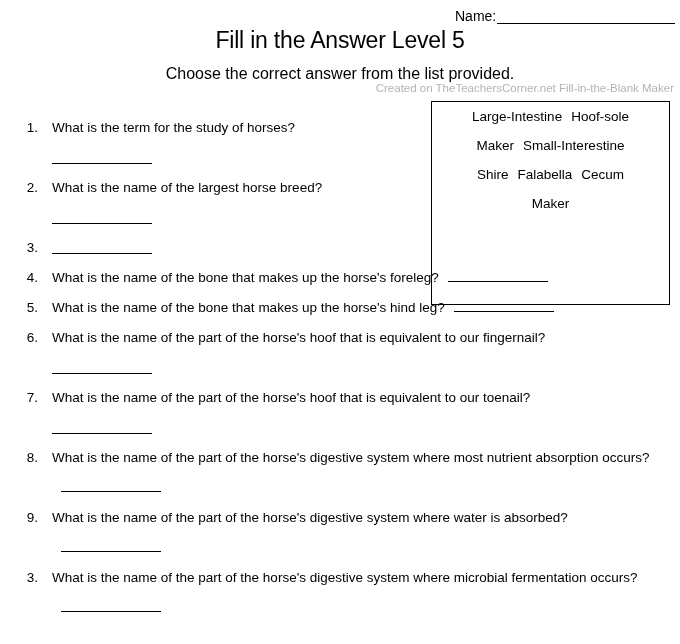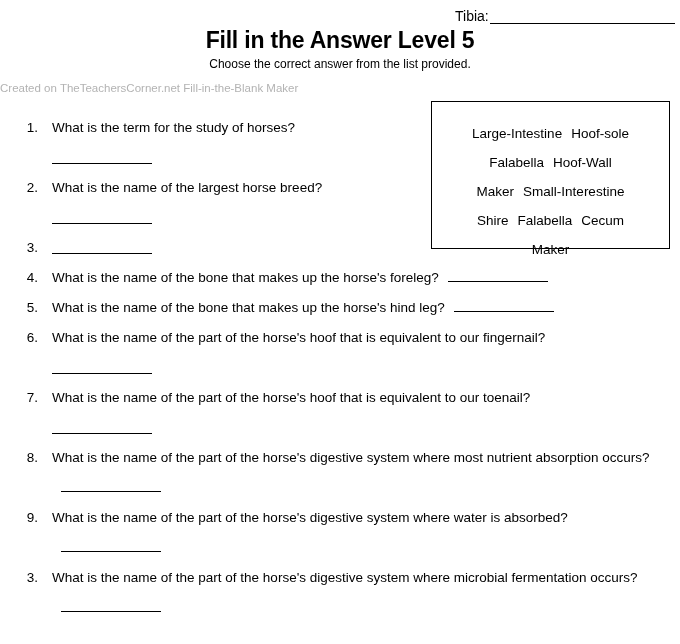--- a/index.html
+++ b/index.html
@@ -41,51 +41,51 @@
   
   .title-block {
     position: absolute;
     top: 27px;
     left: 0;
     width: 680px;
     text-align: center;
   }
   .worksheet-title {
     font-size: 23px;
-    font-weight: bold;
+    font-weight: normal;
     line-height: 26px;
     letter-spacing: -0.2px;
     margin: 0;
     padding: 0;
   }
   .worksheet-subtitle {
-    font-size: 12px;
+    font-size: 16px;
     line-height: 18px;
-    margin: 2px 0 0 0;
+    margin: 12px 0 0 0;
   }
   .credit-line {
     position: absolute;
     top: 81px;
     left: 0;
     width: 674px;
+    text-align: right;
     font-size: 11.5px;
     line-height: 14px;
     color: #b3b3b3;
   }
 
   
   .word-bank {
     position: absolute;
     left: 431px;
     top: 101px;
     width: 239px;
-    height: 148px;
+    height: 204px;
     border: 1.6px solid #000;
     box-sizing: border-box;
-    padding-top: 17px;
     text-align: center;
   }
   .word-bank-line {
     font-size: 13.5px;
     line-height: 29px;
     white-space: nowrap;
   }
   .word-bank-line .word + .word {
     margin-left: 9px;
   }
@@ -135,33 +135,32 @@
     display: inline-block;
     width: 100px;
     border-bottom: 1.6px solid #000;
     height: 20px;
   }
 </style>
 </head>
 <body>
 
 <div class="name-row">
-  <span class="name-label">Tibia:</span>
+  <span class="name-label">Name:</span>
   <span class="name-rule"></span>
 </div>
 
 <div class="title-block">
   <h1 class="worksheet-title">Fill in the Answer Level 5</h1>
   <p class="worksheet-subtitle">Choose the correct answer from the list provided.</p>
 </div>
 <div class="credit-line">Created on TheTeachersCorner.net Fill-in-the-Blank Maker</div>
 
 <div class="word-bank" id="word-bank">
     <div class="word-bank-line"><span class="word">Large-Intestine</span><span class="word">Hoof-sole</span></div>
-    <div class="word-bank-line"><span class="word">Falabella</span><span class="word">Hoof-Wall</span></div>
     <div class="word-bank-line"><span class="word">Maker</span><span class="word">Small-Interestine</span></div>
     <div class="word-bank-line"><span class="word">Shire</span><span class="word">Falabella</span><span class="word">Cecum</span></div>
     <div class="word-bank-line"><span class="word">Maker</span></div>
   </div>
 
 <div class="questions" id="question-list">
     <div class="question"><span class="q-number">1.</span><span class="q-text">What is the term for the study of horses?</span></div>
     <div class="blank-row"><span class="blank-mark"></span></div>
     <div class="question"><span class="q-number">2.</span><span class="q-text">What is the name of the largest horse breed?</span></div>
     <div class="blank-row"><span class="blank-mark"></span></div>

